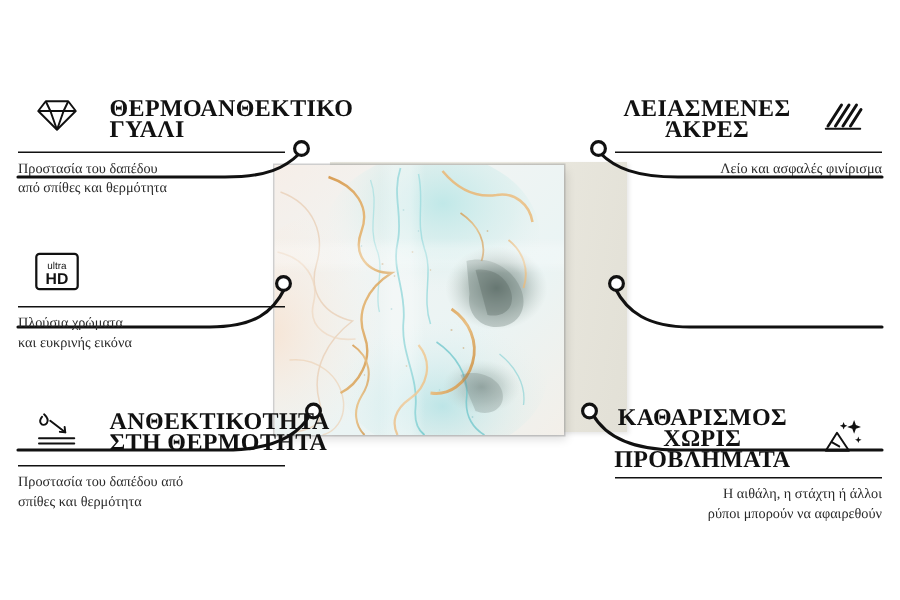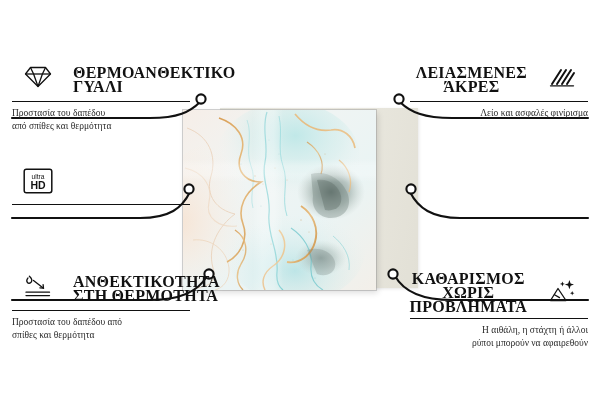--- a/index.html
+++ b/index.html
@@ -270,20 +270,22 @@
     <div class="feat-head">
       <span class="feat-icon">
         <svg width="30" height="26" viewBox="0 0 30 26">
           <rect x="1.2" y="1.2" width="27.6" height="23.6" rx="2.2" fill="none" stroke="#111" stroke-width="1.5"></rect>
           <text x="15" y="11.4" text-anchor="middle" font-family="Liberation Sans, sans-serif" font-size="6.6" fill="#111">ultra</text>
           <text x="15" y="21.2" text-anchor="middle" font-family="Liberation Sans, sans-serif" font-size="10.5" font-weight="bold" fill="#111">HD</text>
         </svg>
       </span>
     </div>
     <div class="feat-rule"></div>
+    <div class="feat-desc">Πλούσια χρώματα
+και ευκρινής εικόνα</div>
   </div>
 
   <div class="feature left f3">
     <div class="feat-head">
       <span class="feat-icon">
         <svg width="30" height="26" viewBox="0 0 30 26" fill="none" stroke="#111" stroke-width="1.3" stroke-linecap="round" stroke-linejoin="round">
           <path d="M6.4,2.2 C8.8,4.4 9.3,6.6 8.2,8.2 C7.2,9.6 5.2,9.6 4.3,8.3 C3.4,7 3.9,5.2 5,3.9"></path>
           <path d="M10.5,6.5 L20.5,14.2"></path>
           <path d="M20.5,14.2 L16.9,13.9 M20.5,14.2 L20.1,10.6"></path>
           <path d="M3,18.2 H26.5"></path>

